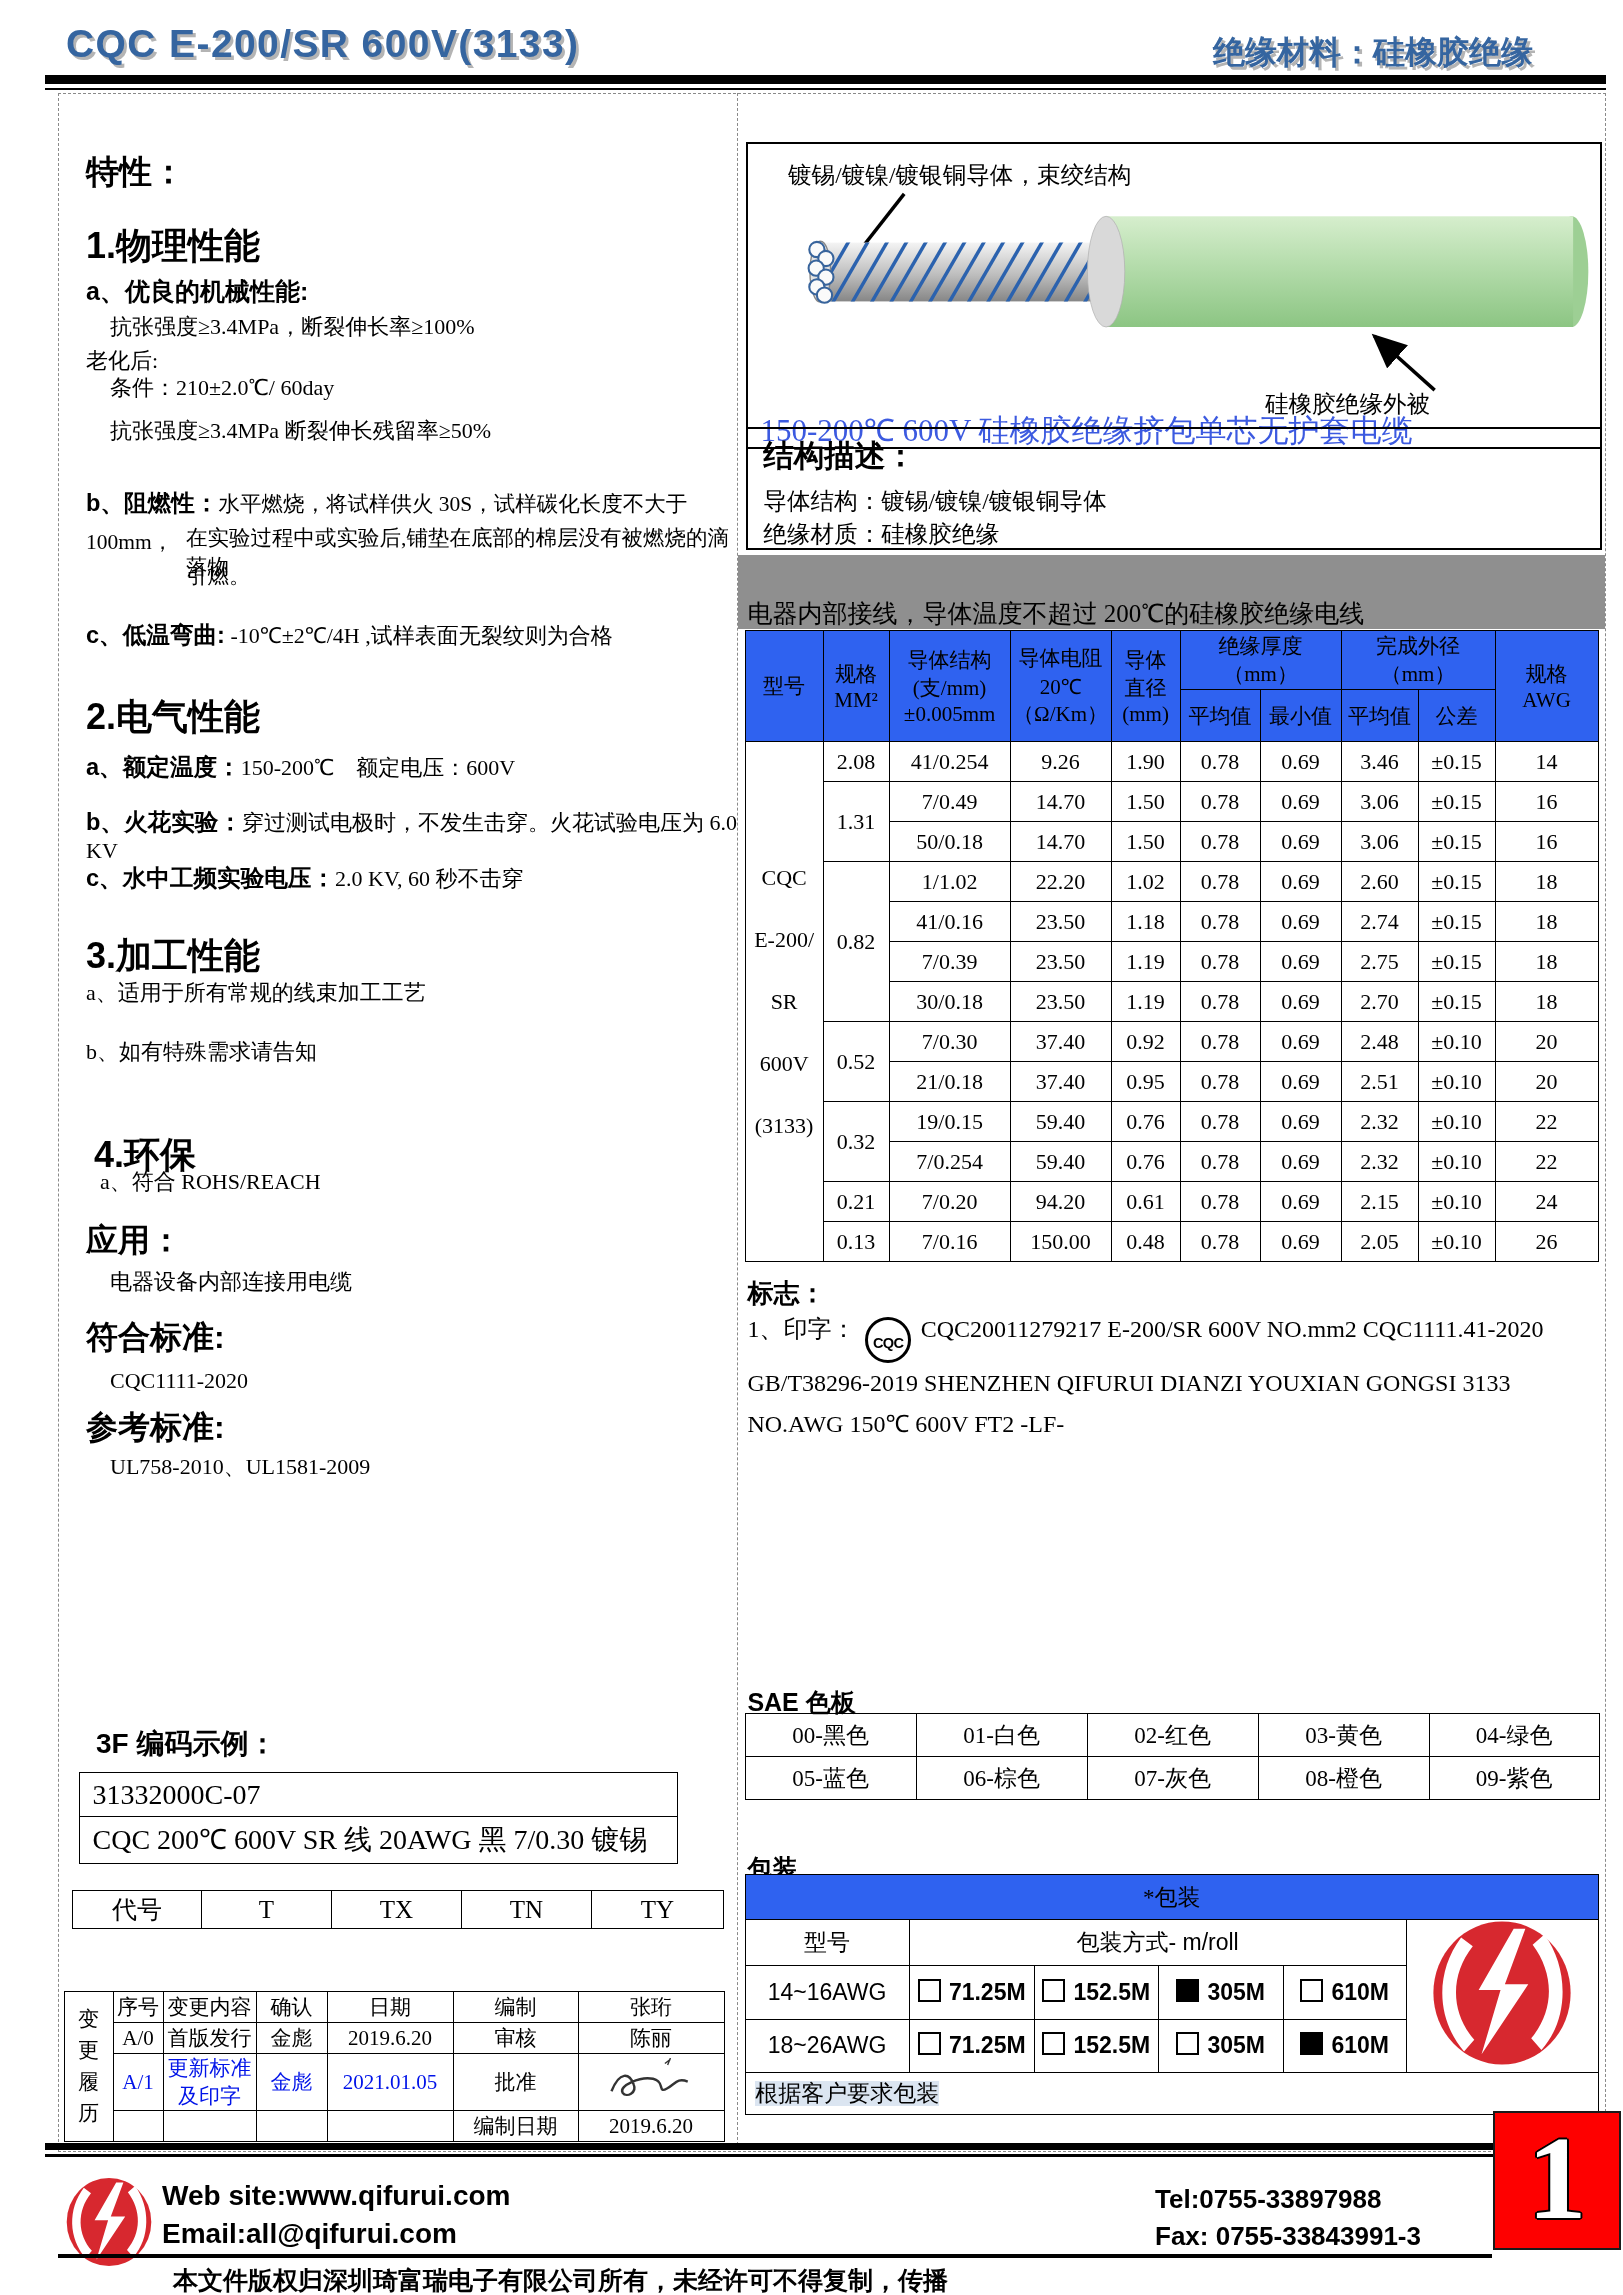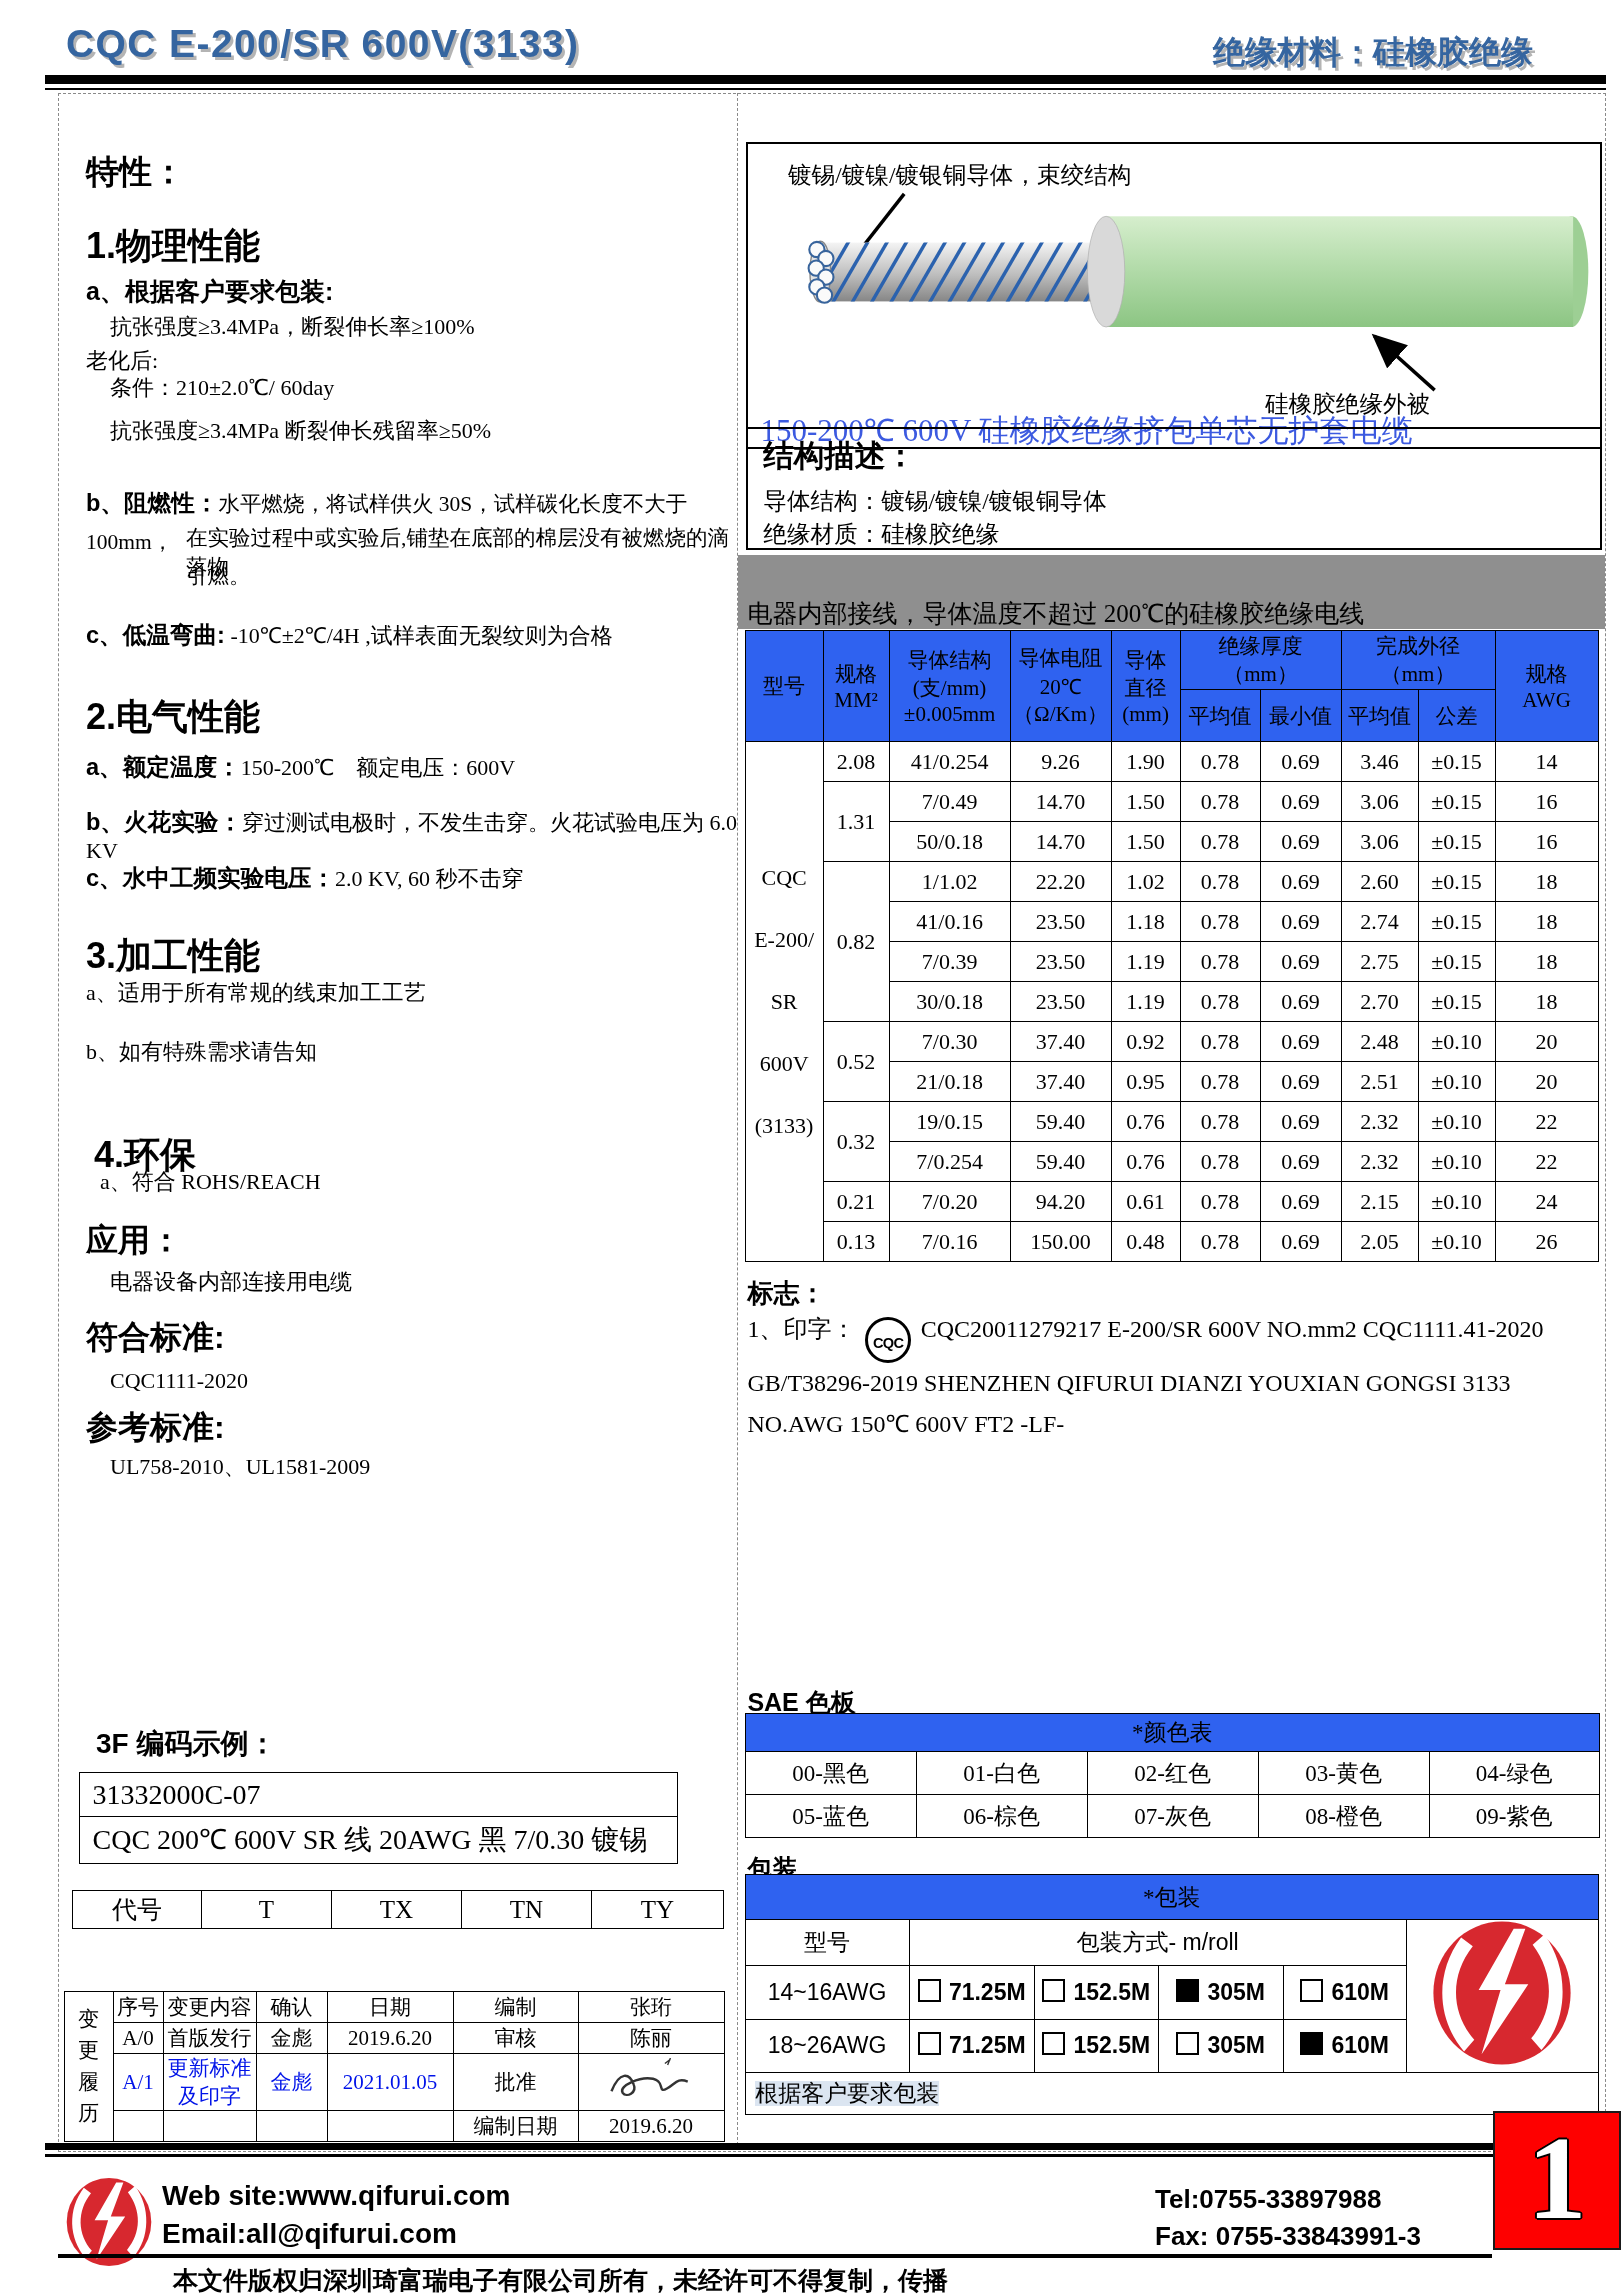--- a/index.html
+++ b/index.html
@@ -70,21 +70,21 @@
   <div class="abs rule-double" style="left:45px;top:75px;width:1561px;"></div>
 
   <div class="abs content-border" style="left:58px;top:93px;width:1546px;height:2057px;"></div>
   <div class="abs divider-v" style="left:737px;top:93px;height:2057px;"></div>
 
   <div class="abs" style="left:58px;top:93px;width:679px;height:2057px;">
 
     <div class="abs h2" style="left:28px;top:57px;font-size:33px;">特性：</div>
     <div class="abs h1" style="left:28px;top:117px;">1.物理性能</div>
 
-    <div class="abs lbl" style="left:28px;top:182px;font-size:25px;">a、根据客户要求包装:</div>
+    <div class="abs lbl" style="left:28px;top:182px;font-size:25px;">a、优良的机械性能:</div>
     <div class="abs body-t" style="left:52px;top:219px;">抗张强度≥3.4MPa，断裂伸长率≥100%</div>
     <div class="abs body-t" style="left:28px;top:253px;">老化后:</div>
     <div class="abs body-t" style="left:52px;top:280px;">条件：210±2.0℃/ 60day</div>
     <div class="abs body-t" style="left:52px;top:323px;">抗张强度≥3.4MPa 断裂伸长残留率≥50%</div>
 
     <div class="abs" style="left:28px;top:390px;width:645px;font-size:21.5px;line-height:1.75;">
       <span class="lbl" style="font-size:23.6px;">b、阻燃性：</span><span>水平燃烧，将试样供火 30S，试样碳化长度不大于 100mm，</span>
     </div>
     <div class="abs body-t" style="left:128px;top:430px;font-size:21.5px;">在实验过程中或实验后,铺垫在底部的棉层没有被燃烧的滴落物</div>
     <div class="abs body-t" style="left:128px;top:468px;font-size:21.5px;">引燃。</div>
@@ -479,23 +479,20 @@
     <div class="abs lbl" style="left:10.4px;top:1593px;font-size:25px;">SAE 色板</div>
     <table class="grid abs" style="left:7.6px;top:1620px;width:853px;font-size:23px;">
       <colgroup>
           <col style="width:171px">
           <col style="width:171px">
           <col style="width:171px">
           <col style="width:171px">
           <col style="width:170px">
         </colgroup>
       <tbody>
-          <tr class="bluebg" style="height:38px;">
-        <td colspan="5" class="b">*颜色表</td>
-      </tr>
       <tr style="height:43px;">
         <td>00-黑色</td>
         <td>01-白色</td>
         <td>02-红色</td>
         <td>03-黄色</td>
         <td>04-绿色</td>
       </tr>
       <tr style="height:43px;">
         <td>05-蓝色</td>
         <td>06-棕色</td>

